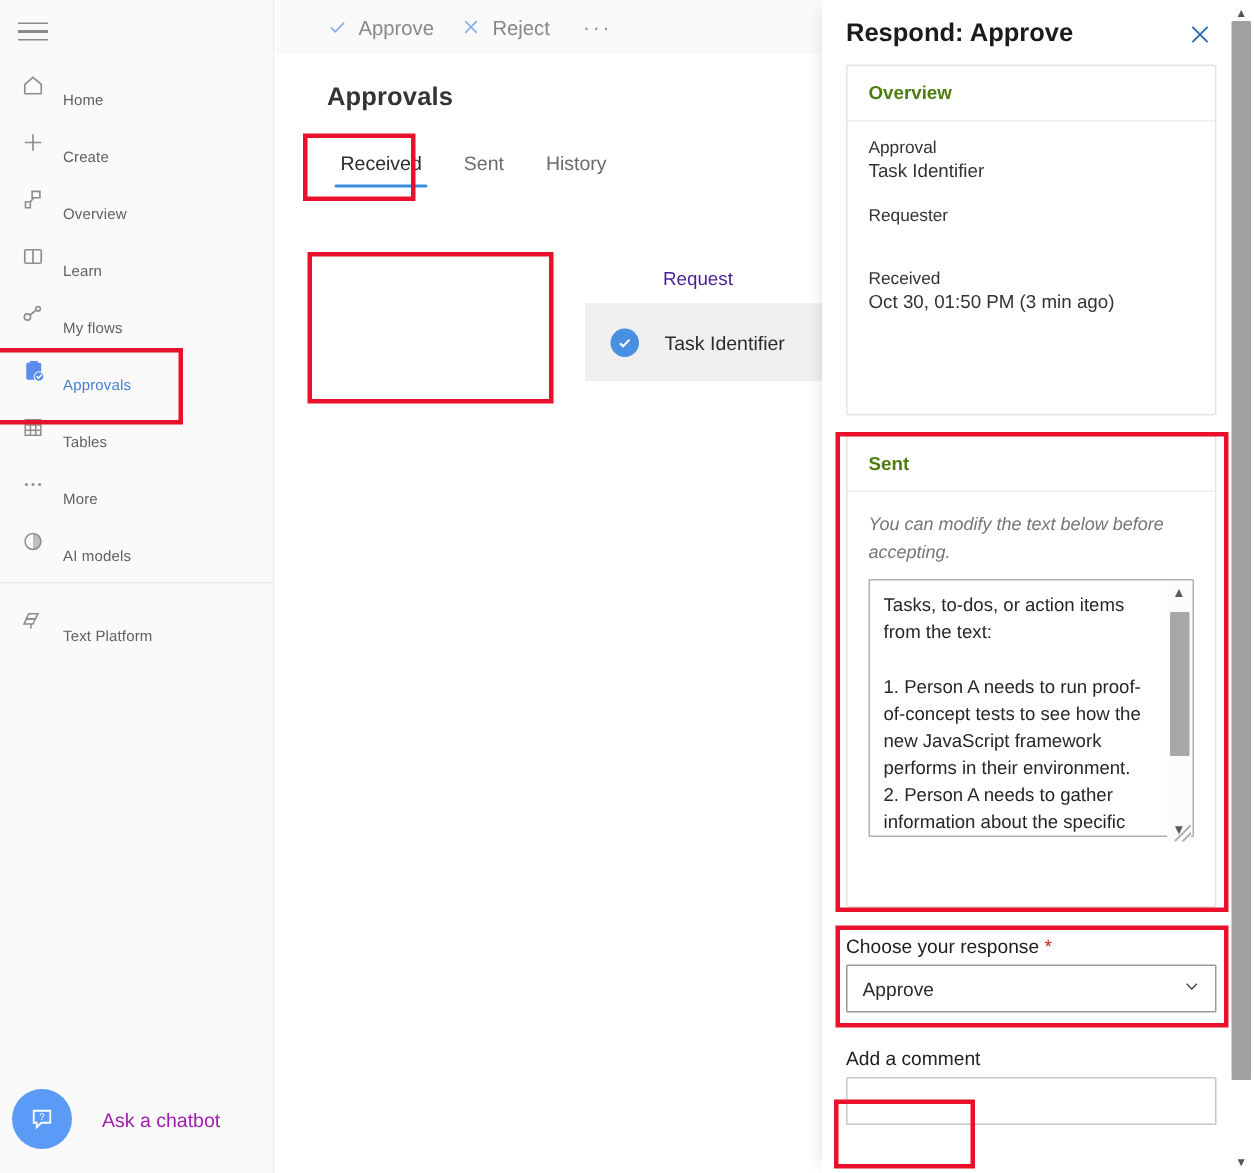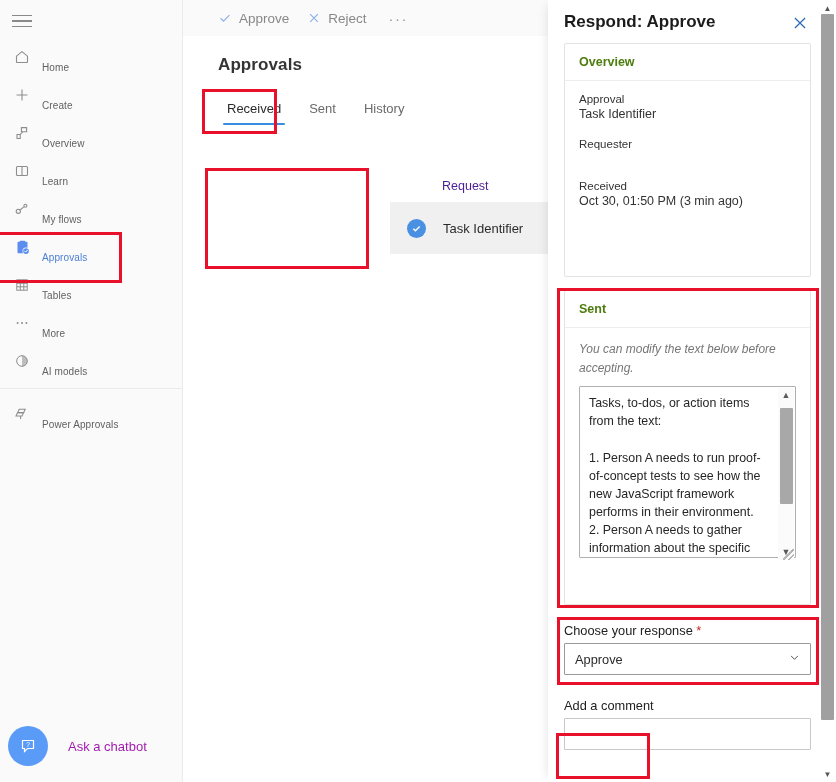--- a/index.html
+++ b/index.html
@@ -243,21 +243,21 @@
       <div class="nav-divider"></div>
 
       <div class="nav-item">
         <span class="nav-ico">
           <svg width="16" height="16" viewBox="0 0 16 16" fill="none" stroke="currentColor" stroke-width="1.05">
               <path d="M5.2 3.2h6L9.6 6.6H3.6z"></path>
               <path d="M3.6 6.6h6L8 10h-6z"></path>
               <path d="M6.6 10v3"></path>
             </svg>
         </span>
-        <span class="nav-lbl">Power Approvals</span>
+        <span class="nav-lbl">Text Platform</span>
       </div>
 
     </div>
 
     <div class="chatbot">
       <div class="chatbot-circle">
         <svg width="20" height="20" viewBox="0 0 20 20" fill="none" stroke="#ffffff" stroke-width="1.2">
           <path d="M4.5 4.5h11v8h-6l-3 3v-3h-2z"></path>
           <text x="10" y="10.6" font-size="6.5" fill="#ffffff" stroke="none" text-anchor="middle" font-family="Liberation Sans">?</text>
         </svg>

